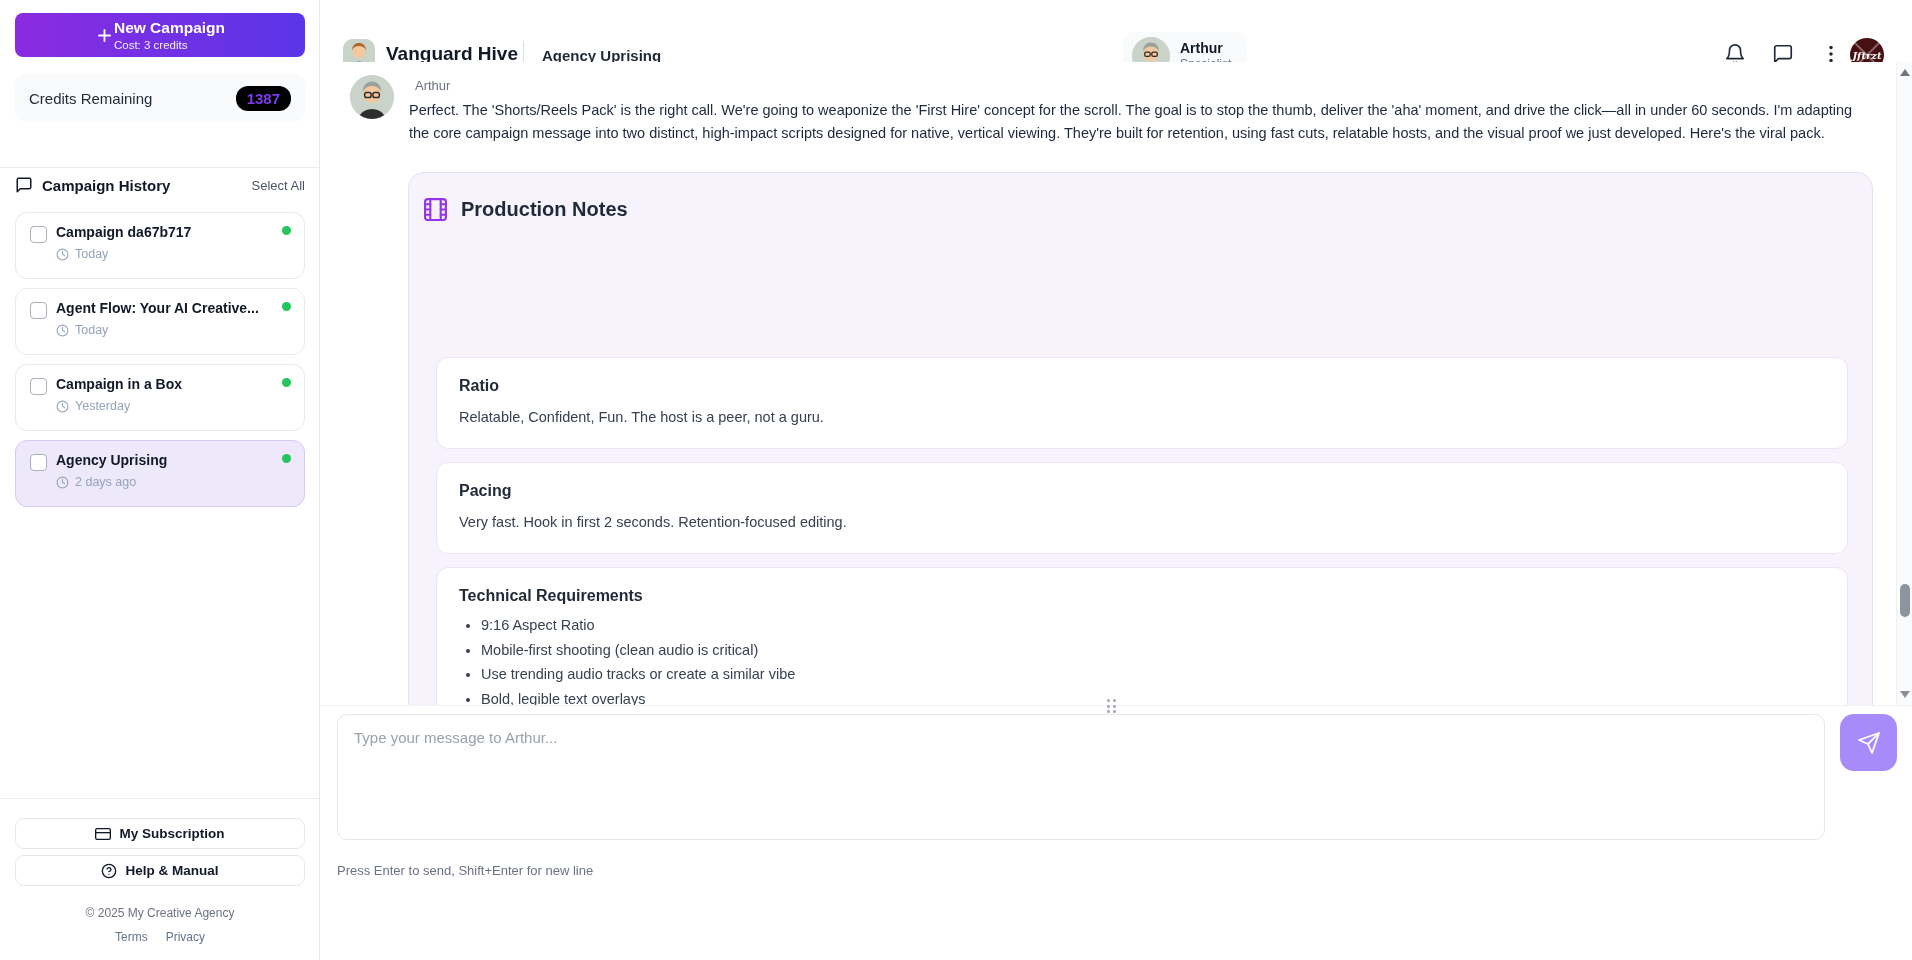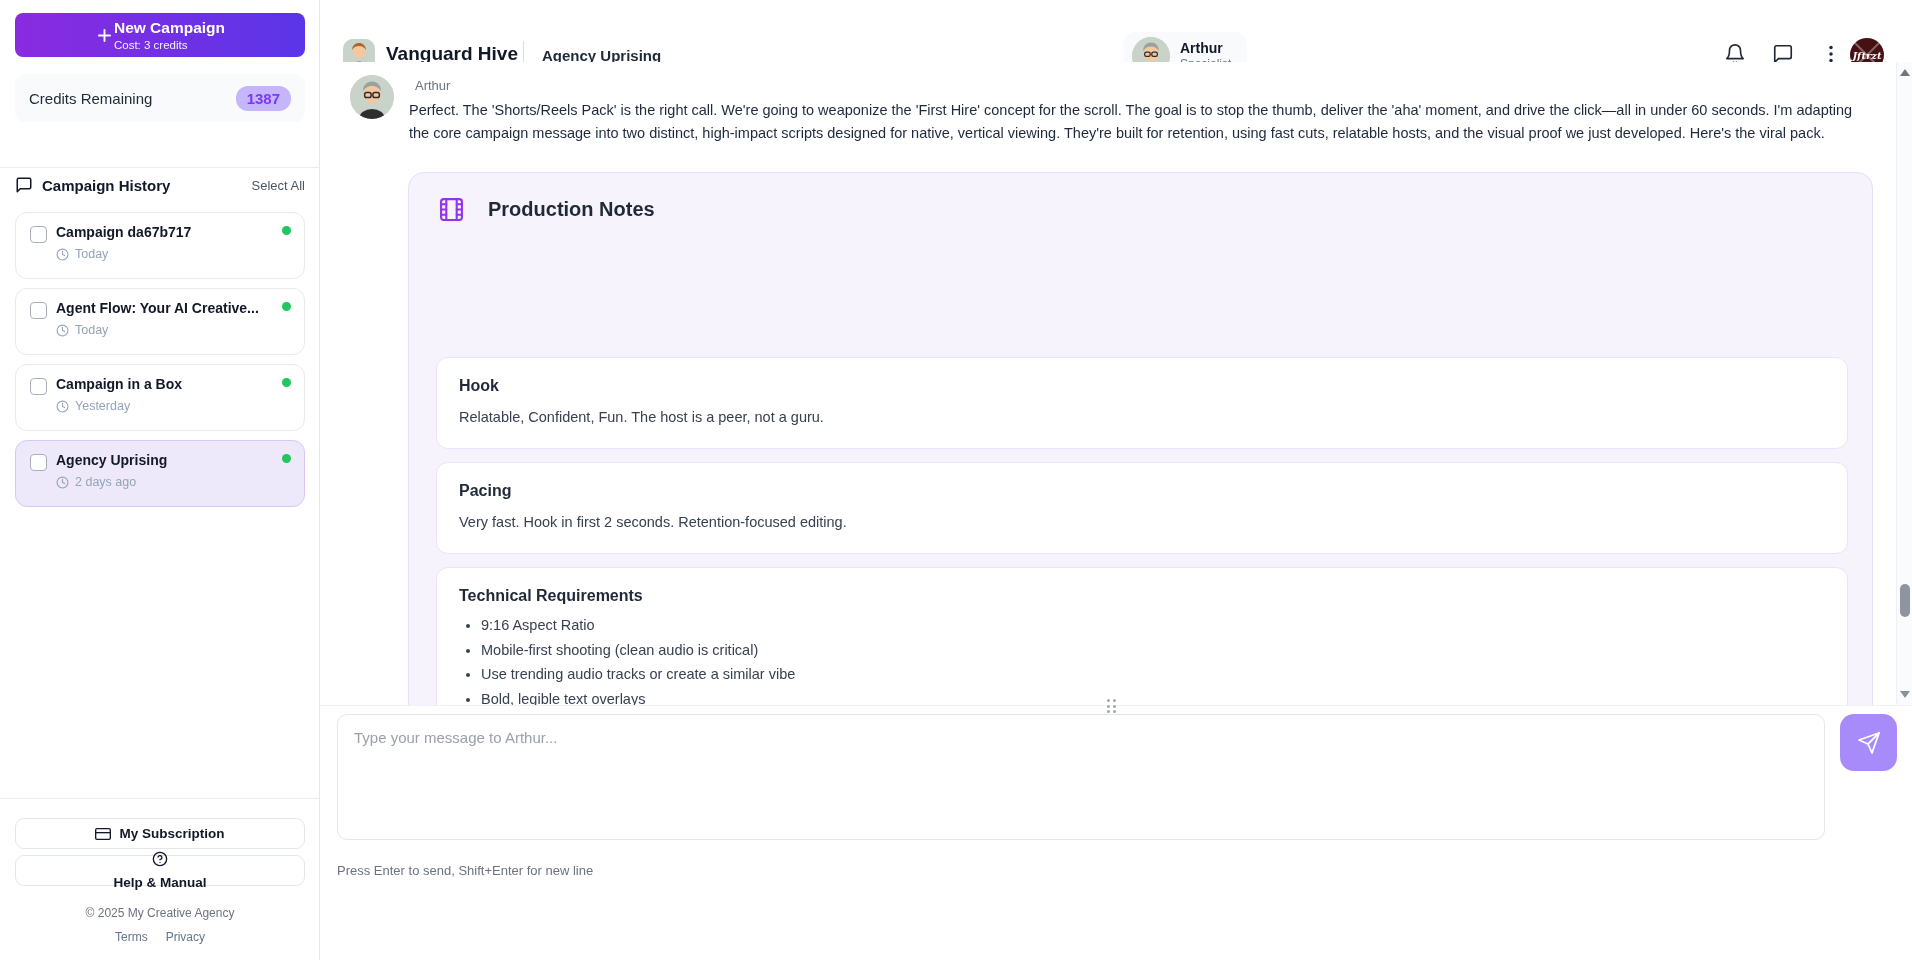--- a/index.html
+++ b/index.html
@@ -10,36 +10,36 @@
   .sidebar { position:absolute; left:0; top:0; width:320px; height:960px; background:#fff; border-right:1px solid #e5e7eb; }
   .new-campaign { position:absolute; left:15px; top:13px; width:290px; height:44px; border:none; cursor:pointer;
     border-radius:8px; background:linear-gradient(90deg,#8a2be0,#5b35e8); color:#fff;
     display:flex; align-items:center; justify-content:center; font-family:inherit; }
   .nc-text { display:flex; flex-direction:column; align-items:flex-start; line-height:1.25; }
   .nc-title { font-size:15.5px; font-weight:bold; }
   .nc-cost { font-size:11.5px; opacity:.92; }
   .credits-card { position:absolute; left:15px; top:74px; width:290px; height:48px; background:#f8fafc; border-radius:10px;
     display:flex; align-items:center; justify-content:space-between; padding:0 14px; }
   .credits-label { font-size:15px; color:#1f2937; font-weight:500; }
-  .credits-badge { background:#c4b5fd; color:#7c3aed; font-weight:bold; font-size:15px; padding:4px 11px; border-radius:12px; }
+  .credits-badge { background:#000000; color:#7c3aed; font-weight:bold; font-size:15px; padding:4px 11px; border-radius:12px; }
   .sb-divider { position:absolute; left:0; width:320px; height:1px; background:#e9edf1; }
   .d1 { top:167px; } .d2 { top:798px; }
   .history-header { position:absolute; left:15px; top:170px; width:290px; height:30px; display:flex; align-items:center; }
   .history-title { font-size:15px; font-weight:bold; color:#111827; margin-left:9px; }
   .select-all { margin-left:auto; font-size:13px; color:#4b5563; cursor:pointer; }
   .campaign-item { position:absolute; left:15px; width:290px; height:67px; background:#fff; border:1px solid #e7eaee; border-radius:12px; cursor:pointer; }
   .ci-0 { top:212px; } .ci-1 { top:288px; } .ci-2 { top:364px; } .ci-3 { top:440px; }
   .campaign-item.selected { background:#eee8fb; border-color:#d9c9f2; }
   .checkbox { position:absolute; left:14px; top:13px; width:17px; height:17px; border:1.5px solid #a8b0ba; border-radius:4px; background:#fff; cursor:pointer; }
   .ci-title { position:absolute; left:40px; top:11px; font-size:14px; font-weight:bold; color:#111827; white-space:nowrap; }
   .ci-date { position:absolute; left:40px; top:34px; display:flex; align-items:center; gap:6px; color:#94a3b8; font-size:12.5px; }
   .status-dot { position:absolute; right:13px; top:13px; width:9px; height:9px; border-radius:50%; background:#22c55e; }
   .sb-btn { position:absolute; left:15px; width:290px; height:31px; background:#fff; border:1px solid #e3e7ec; border-radius:9px; cursor:pointer;
     display:flex; align-items:center; justify-content:center; gap:8px; font-size:13.5px; font-weight:bold; color:#111827; font-family:inherit; }
-  .btn-sub { top:818px; } .btn-help { top:855px;flex-direction:column; }
+  .btn-sub { top:818px; } .btn-help { top:855px; }
   .copyright { position:absolute; left:0; top:906px; width:320px; text-align:center; font-size:12px; color:#6b7280; }
   .legal { position:absolute; left:0; top:930px; width:320px; display:flex; justify-content:center; gap:18px; font-size:12px; color:#64748b; }
   .legal span { cursor:pointer; }
 
   
   .main { position:absolute; left:320px; top:0; width:1592px; height:960px; }
   .topbar { position:absolute; left:0; top:0; width:1592px; height:62px; background:#fff; border-bottom:1px solid #e7ebf0;margin-top:24px; }
   .brand-avatar { position:absolute; left:23px; top:15px; width:32px; height:32px; border-radius:10px; overflow:hidden; background:#c8d4ca; }
   .brand-title { position:absolute; left:66px; top:19px; font-size:19px; font-weight:bold; color:#111827; }
   .v-div { position:absolute; left:203px; top:17px; width:1px; height:28px; background:#d8dee6; }
@@ -56,21 +56,21 @@
   .logo-badge::before { content:""; position:absolute; width:46px; height:1.5px; background:rgba(255,255,255,.35); transform:rotate(45deg); }
   .logo-badge::after  { content:""; position:absolute; width:46px; height:1.5px; background:rgba(255,255,255,.35); transform:rotate(-45deg); }
   .logo-text { position:relative; z-index:1; color:#fff; font-size:10px; font-weight:bold; font-style:italic; font-family:"DejaVu Serif", serif; }
 
   
   .chat { position:absolute; left:0; top:62px; width:1592px; height:643px; background:#fff; overflow:hidden; }
   .msg-avatar { position:absolute; left:30px; top:13px; width:44px; height:44px; border-radius:50%; overflow:hidden; background:#c8d2c8; }
   .msg-author { position:absolute; left:95px; top:16px; font-size:13px; color:#6b7280; }
   .msg-text { position:absolute; left:89px; top:37px; width:1448px; font-size:14.5px; line-height:23px; color:#1e293b; }
   .notes-card { position:absolute; left:88px; top:110px; width:1465px; height:660px; background:#f6f3fc; border:1px solid #e8def6; border-radius:16px; }
-  .notes-head { position:absolute; left:30px; top:24px; display:flex; align-items:center; gap:24px; }
+  .notes-head { position:absolute; left:14px; top:24px; display:flex; align-items:center; gap:13px; }
   .notes-title { font-size:20px; font-weight:bold; color:#1f2937; }
   .note-sec { position:absolute; left:27px; width:1412px; background:#fff; border:1px solid #eee2f9; border-radius:12px; padding:19px 22px; }
   .ns-0 { top:78px;  height:92px; }
   .ns-1 { top:184px; height:92px; }
   .ns-2 { top:289px; height:92px; }
   .ns-3 { top:394px; height:230px; }
   .ns-title { font-size:16px; font-weight:600; color:#1f2937; }
   .ns-body { margin-top:14px; font-size:14.5px; color:#374151; }
   .ns-list { margin-top:12px; padding-left:22px; font-size:14.5px; color:#374151; }
   .ns-list li { margin-bottom:8.5px; }
@@ -301,21 +301,21 @@
                 <path d="M2 17h5"></path>
                 <path d="M17 7h5"></path>
                 <path d="M17 12h5"></path>
                 <path d="M17 17h5"></path>
               </svg>
           </span>
           <span class="notes-title">Production Notes</span>
         </div>
 
         <div class="note-sec ns-1">
-          <div class="ns-title">Hook</div>
+          <div class="ns-title">Ratio</div>
           <div class="ns-body">Relatable, Confident, Fun. The host is a peer, not a guru.</div>
         </div>
         <div class="note-sec ns-2">
           <div class="ns-title">Pacing</div>
           <div class="ns-body">Very fast. Hook in first 2 seconds. Retention-focused editing.</div>
         </div>
         <div class="note-sec ns-3">
           <div class="ns-title">Technical Requirements</div>
           <ul class="ns-list">
             <li>9:16 Aspect Ratio</li>

